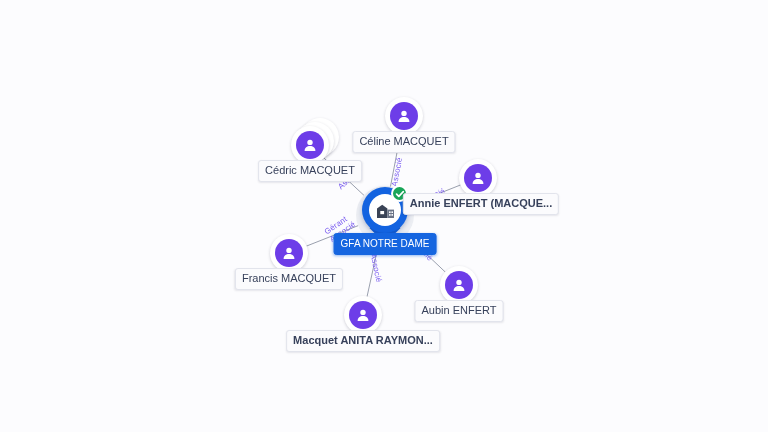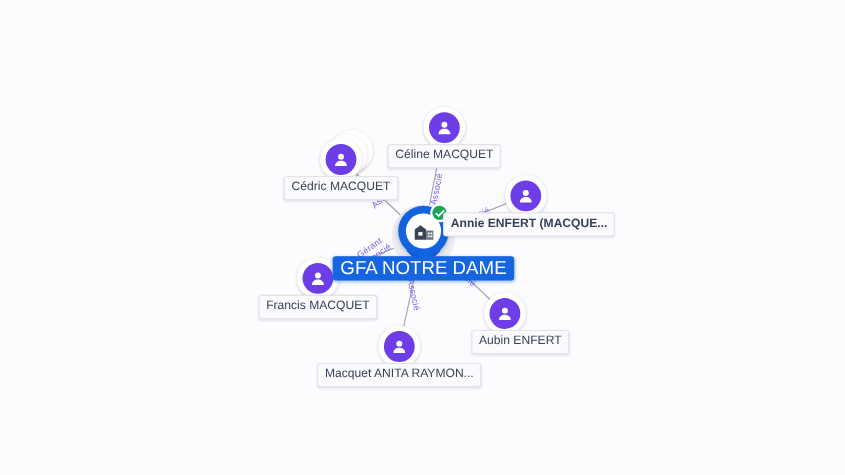--- a/index.html
+++ b/index.html
@@ -132,21 +132,21 @@
     background: #fbfbfd;
     border: 1px solid #e2e4ec;
     border-radius: 3px;
     padding: 3px 6px 4px 6px;
     box-shadow: 0 1px 2px rgba(40,40,70,0.10);
   }
   .label.selected {
     color: #ffffff;
     background: #1565e0;
     border-color: #1565e0;
-    font-size: 17px;
+    font-size: 10px;
     font-weight: 400;
     box-shadow: 0 1px 3px rgba(21,101,224,0.45);
   }
 
   
   .edge-label {
     position: absolute;
     font-size: 8px;
     line-height: 9px;
     letter-spacing: 0.2px;
@@ -281,18 +281,18 @@
             </svg>
           </div>
         </div>
       </div>
     </div>
   <div id="labels">
       <div class="label" style="left: 404px; top: 131px;">Céline MACQUET</div>
       <div class="label" style="left: 310px; top: 160px; text-align: right;">Cédric MACQUET</div>
       <div class="label" style="left: 481px; top: 193px; font-weight: bold;">Annie ENFERT (MACQUE...</div>
       <div class="label" style="left: 289px; top: 268px; text-align: right;">Francis MACQUET</div>
-      <div class="label" style="left: 473px; top: 300px;">Aubin ENFERT</div>
-      <div class="label" style="left: 363px; top: 330px;">Macquet ANITA RAYMON...</div>
+      <div class="label" style="left: 459px; top: 300px;">Aubin ENFERT</div>
+      <div class="label" style="left: 363px; top: 330px; font-weight: bold;">Macquet ANITA RAYMON...</div>
       <div class="label selected" style="left: 385px; top: 233px;">GFA NOTRE DAME</div>
     </div>
 
 </div>
 
 </body></html>

